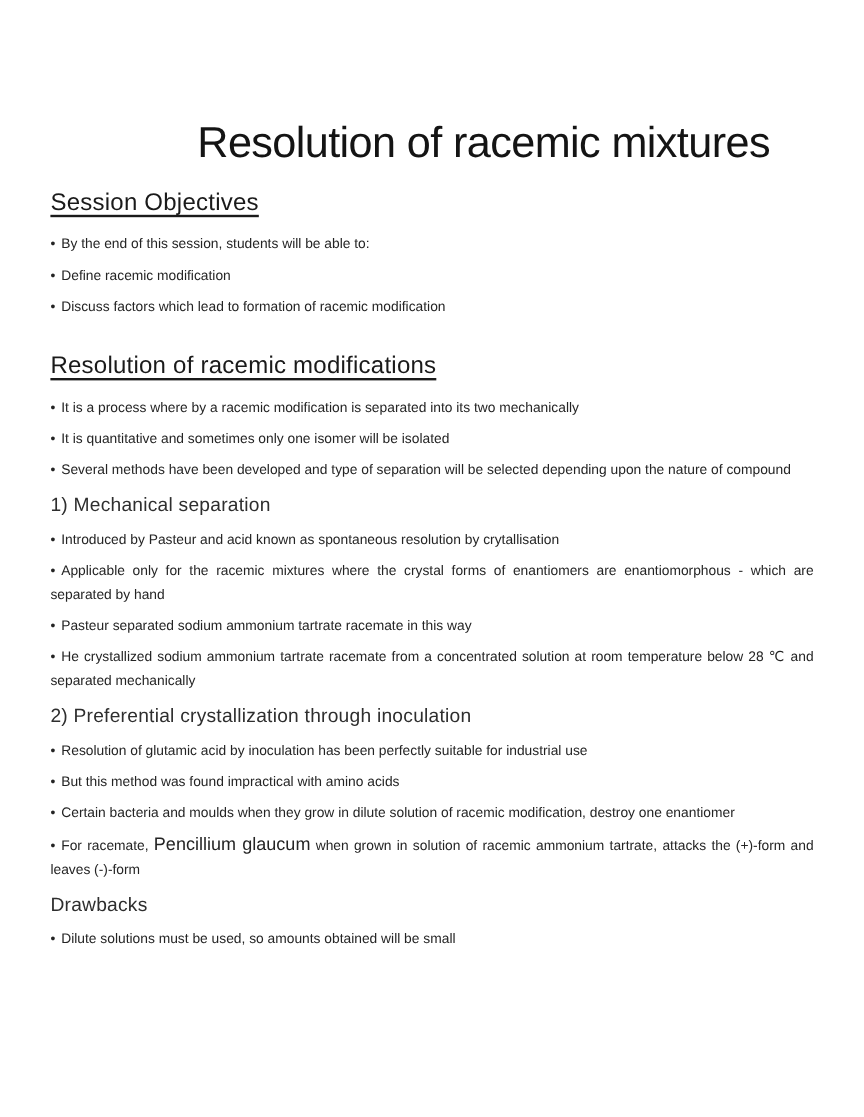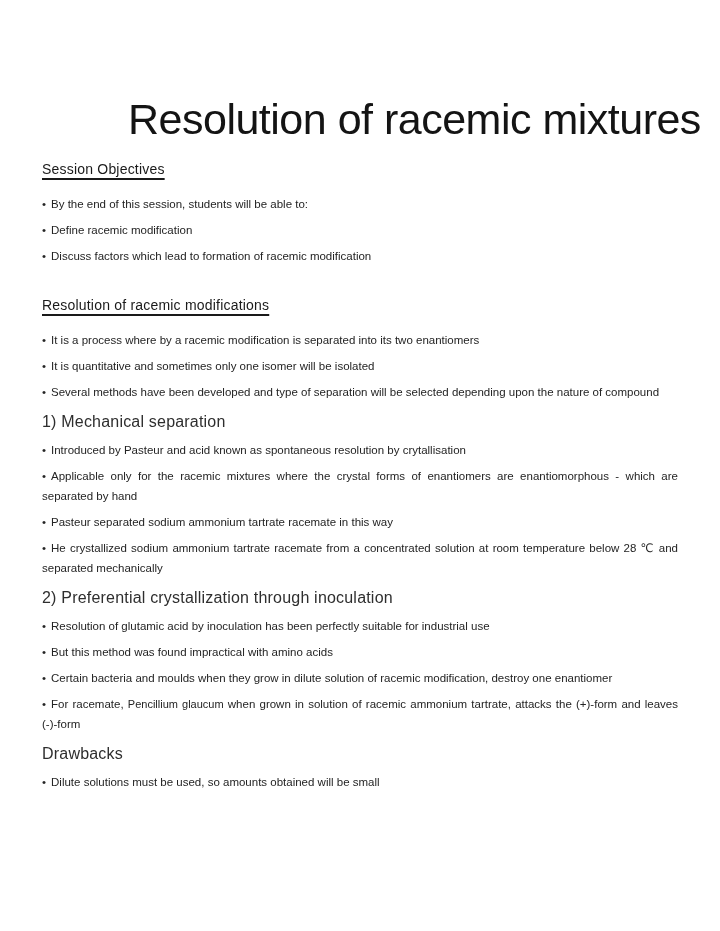--- a/index.html
+++ b/index.html
@@ -16,29 +16,29 @@
     -webkit-font-smoothing: antialiased;
   }
   .page {
     width: 636px;
     padding: 0 42px;
   }
   .doc-title {
     margin: 100px 0 0 0;
     padding-left: 86px;
     text-align: center;
-    font-size: 43px;
+    font-size: 36px;
     line-height: 38px;
     font-weight: 400;
     letter-spacing: -0.5px;
     color: #141414;
     white-space: nowrap;
   }
   .sec-heading {
-    font-size: 14px;
+    font-size: 20px;
     line-height: 23px;
     font-weight: 400;
     letter-spacing: 0.2px;
     color: #1a1a1a;
     margin: 28px 0 13px 0;
     text-decoration: underline;
     text-decoration-thickness: 1.5px;
     text-underline-offset: 4px;
   }
   .sec-heading.first {
@@ -56,37 +56,37 @@
     margin: 0 0 6px 0;
     font-size: 11.5px;
     line-height: 20px;
     text-align: justify;
     color: #242424;
   }
   .bullet .marker {
     margin-right: 5px;
   }
   .em-species {
-    font-size: 11px;
+    font-size: 15px;
   }
 </style>
 </head>
 <body>
 
 <div class="page">
 
   <h1 class="doc-title">Resolution of racemic mixtures</h1>
 
   <h2 class="sec-heading first">Session Objectives</h2>
   <p class="bullet"><span class="marker">•</span><span>By the end of this session, students will be able to:</span></p>
   <p class="bullet"><span class="marker">•</span><span>Define racemic modification</span></p>
   <p class="bullet"><span class="marker">•</span><span>Discuss factors which lead to formation of racemic modification</span></p>
 
   <h2 class="sec-heading">Resolution of racemic modifications</h2>
-  <p class="bullet"><span class="marker">•</span><span>It is a process where by a racemic modification is separated into its two enantiomers</span></p>
+  <p class="bullet"><span class="marker">•</span><span>It is a process where by a racemic modification is separated into its two mechanically</span></p>
   <p class="bullet"><span class="marker">•</span><span>It is quantitative and sometimes only one isomer will be isolated</span></p>
   <p class="bullet"><span class="marker">•</span><span>Several methods have been developed and type of separation will be selected depending upon the nature of compound</span></p>
 
   <h3 class="sub-heading">1) Mechanical separation</h3>
   <p class="bullet"><span class="marker">•</span><span>Introduced by Pasteur and acid known as spontaneous resolution by crytallisation</span></p>
   <p class="bullet"><span class="marker">•</span><span>Applicable only for the racemic mixtures where the crystal forms of enantiomers are enantiomorphous - which are separated by hand</span></p>
   <p class="bullet"><span class="marker">•</span><span>Pasteur separated sodium ammonium tartrate racemate in this way</span></p>
   <p class="bullet"><span class="marker">•</span><span>He crystallized sodium ammonium tartrate racemate from a concentrated solution at room temperature below 28 ℃ and separated mechanically</span></p>
 
   <h3 class="sub-heading">2) Preferential crystallization through inoculation</h3>

